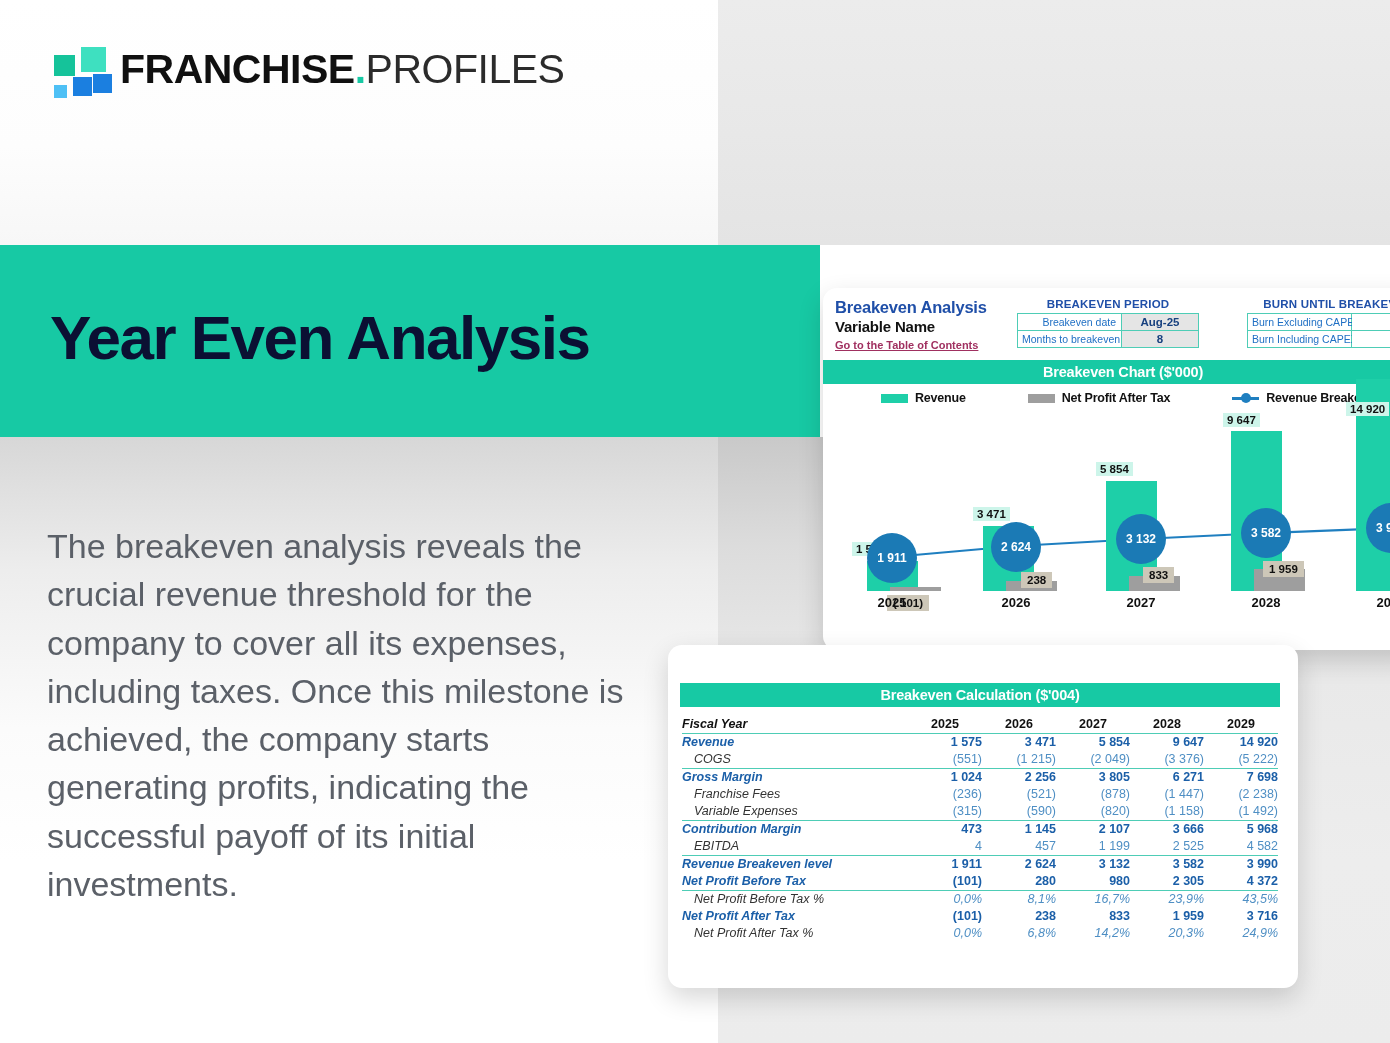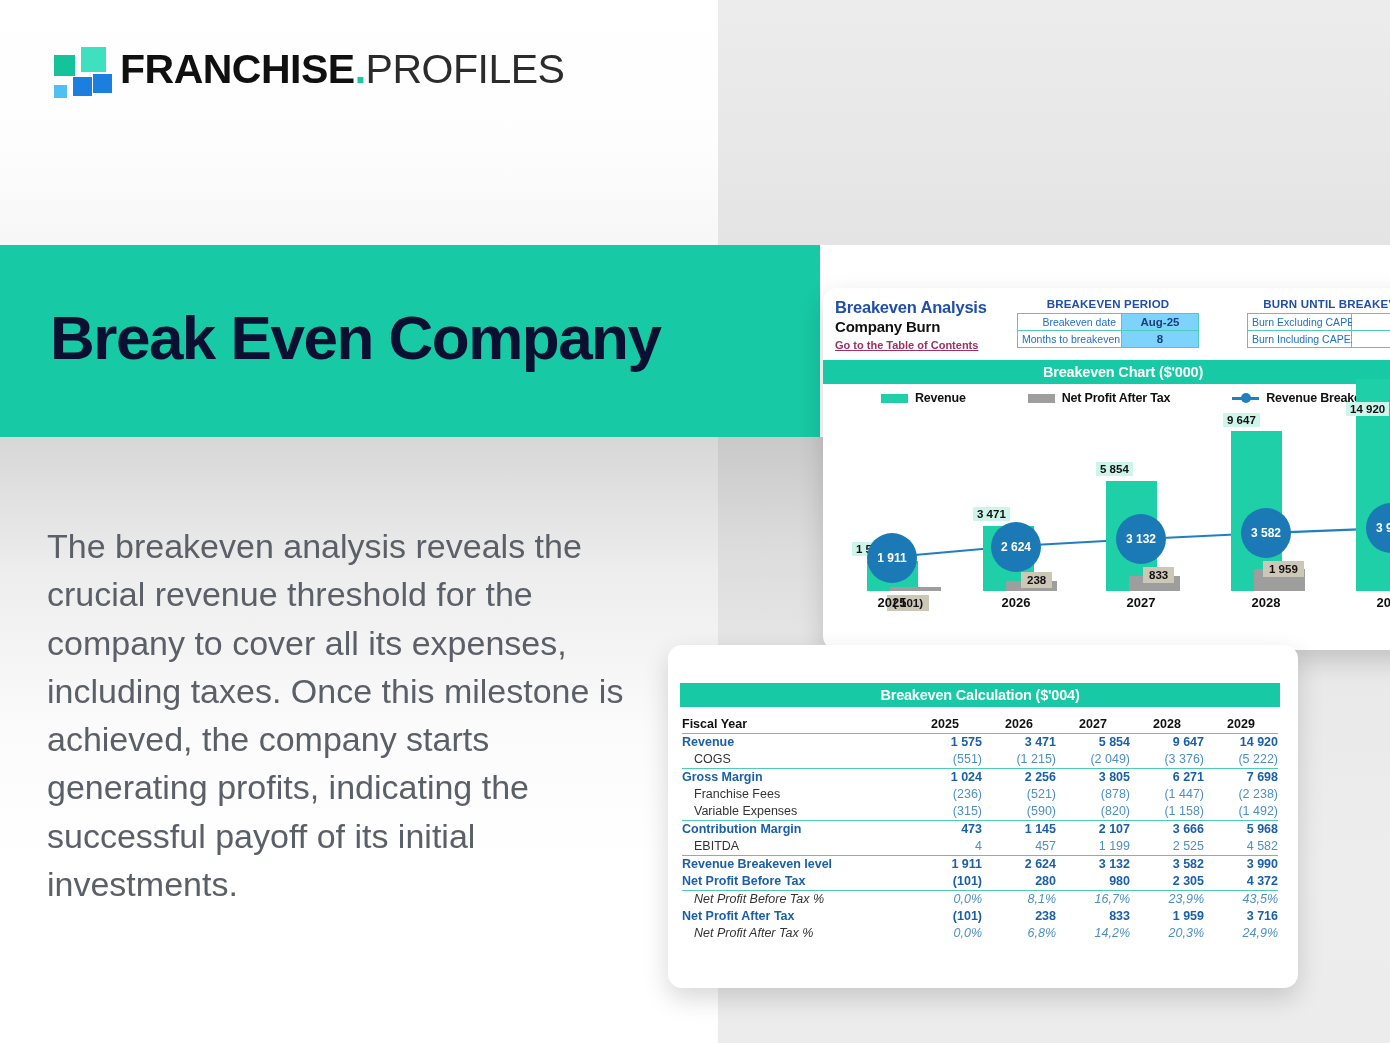--- a/index.html
+++ b/index.html
@@ -86,21 +86,21 @@
     text-align:center; margin-bottom:3px;
   }
   .kv { display: flex; border:1px solid #4ecdb6; border-bottom:none; }
   .kv:last-child { border-bottom:1px solid #4ecdb6; }
   .kv .k {
     font-size: 10.5px; color:#1f6fc4; text-align:right; padding:2px 5px 2px 4px;
     border-right:1px solid #4ecdb6; width: 104px; white-space:nowrap;
   }
   .kv .v {
     font-size: 11.5px; font-weight:700; color:#17407f; text-align:center;
-    width: 76px; background:#7dd3fc; padding:2px 4px;
+    width: 76px; background:#e5e5e5; padding:2px 4px;
   }
   .kv .v.blank { background:#ffffff; }
 
   .chart-band {
     background:#17c9a4; color:#fff; font-size:14.5px; font-weight:700;
     text-align:center; padding:4px 0; letter-spacing:-0.2px;
   }
 
   .legend { display:flex; align-items:center; padding:7px 0 2px 58px; gap:62px; }
   .lg { display:flex; align-items:center; font-size:12.5px; font-weight:700; color:#111; letter-spacing:-0.2px;}
@@ -138,21 +138,21 @@
   svg.trend { position:absolute; left:0; top:0; width:100%; height:100%; overflow:visible; }
 
   
   .tbl-wrap { padding: 38px 20px 0 14px; }
   .tbl-band {
     background:#17c9a4; color:#fff; font-size:14.5px; font-weight:700;
     text-align:center; padding:4px 0; letter-spacing:-0.2px; margin: 0 -2px 8px -2px;
   }
   table.calc { width:100%; border-collapse: collapse; }
   table.calc td { font-size:12.5px; padding:1.5px 0; white-space:nowrap; }
-  td.lab { text-align:left; }
+  td.lab { text-align:left;font-style:italic; }
   td.num { text-align:right; width:74px; padding-right:4px; }
   tr.head td { font-weight:700; color:#111; font-size:12.5px; padding-bottom:2px; }
   tr.head td.num { text-align:center; color:#111; }
   tr.sep td { border-bottom: 1.6px solid #4ecdb6; height:0; padding:0; }
   tr.bold td { font-weight:700; color:#1b5fa8; }
   tr.bold td.lab { color:#1b5fa8; }
   tr.sub td { color:#4f8fc4; font-weight:400; }
   tr.sub td.lab { padding-left:12px; color:#333; }
   tr.pct td { color:#4f8fc4; font-style: italic; font-weight:400; }
   tr.pct td.lab { padding-left:12px; color:#333; font-style: italic; }
@@ -176,29 +176,29 @@
       <i class="sq-b"></i>
       <i class="sq-c"></i>
       <i class="sq-d"></i>
       <i class="sq-e"></i>
     </div>
     <div class="logo-text">
       <span class="b">FRANCHISE</span><span class="dot">.</span><span class="l">PROFILES</span>
     </div>
   </div>
 
-  <div class="hero-title">Break Even Company</div>
+  <div class="hero-title">Year Even Analysis</div>
   <div class="hero-body">The breakeven analysis reveals the crucial   revenue threshold for the company to cover all its expenses, including taxes. Once this milestone is achieved, the company starts generating profits, indicating the successful payoff of its initial investments.</div>
 
   <div class="card chart-card">
     <div class="xl-pad">
       <div class="hdr-row">
         <div style="position:absolute;left:0;top:0;">
           <div class="xl-title">Breakeven Analysis</div>
-          <div class="xl-sub">Company Burn</div>
+          <div class="xl-sub">Variable Name</div>
           <a class="xl-link" href="#">Go to the Table of Contents</a>
         </div>
 
         <div class="grp" style="left:182px;top:0;">
           <div class="grp-label">BREAKEVEN PERIOD</div>
           <div>
             <div class="kv">
               <div class="k">Breakeven date</div>
               <div class="v">Aug-25</div>
             </div>

